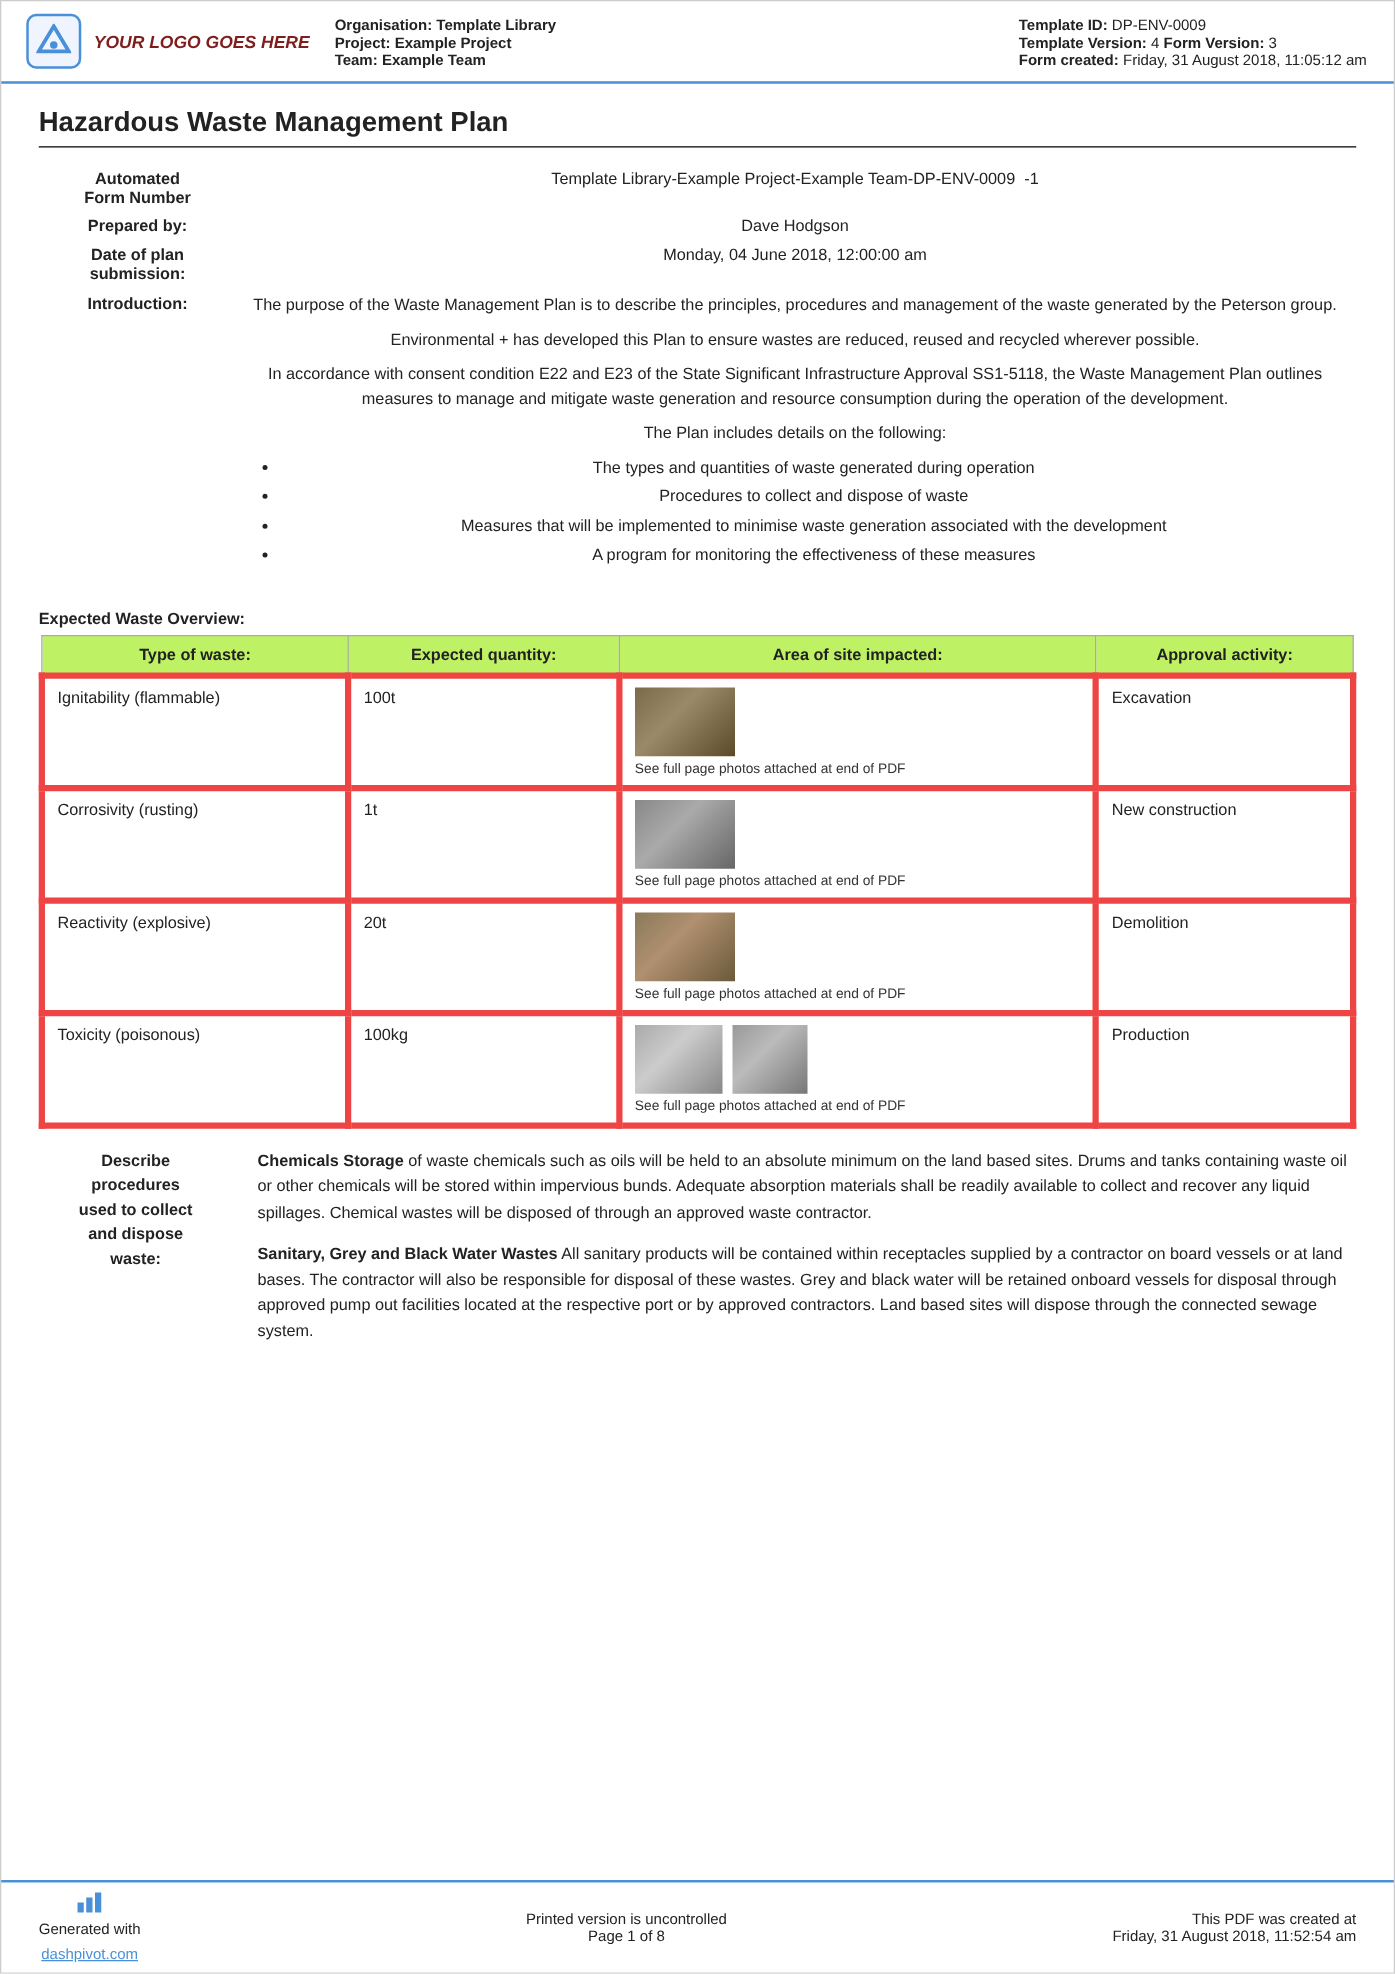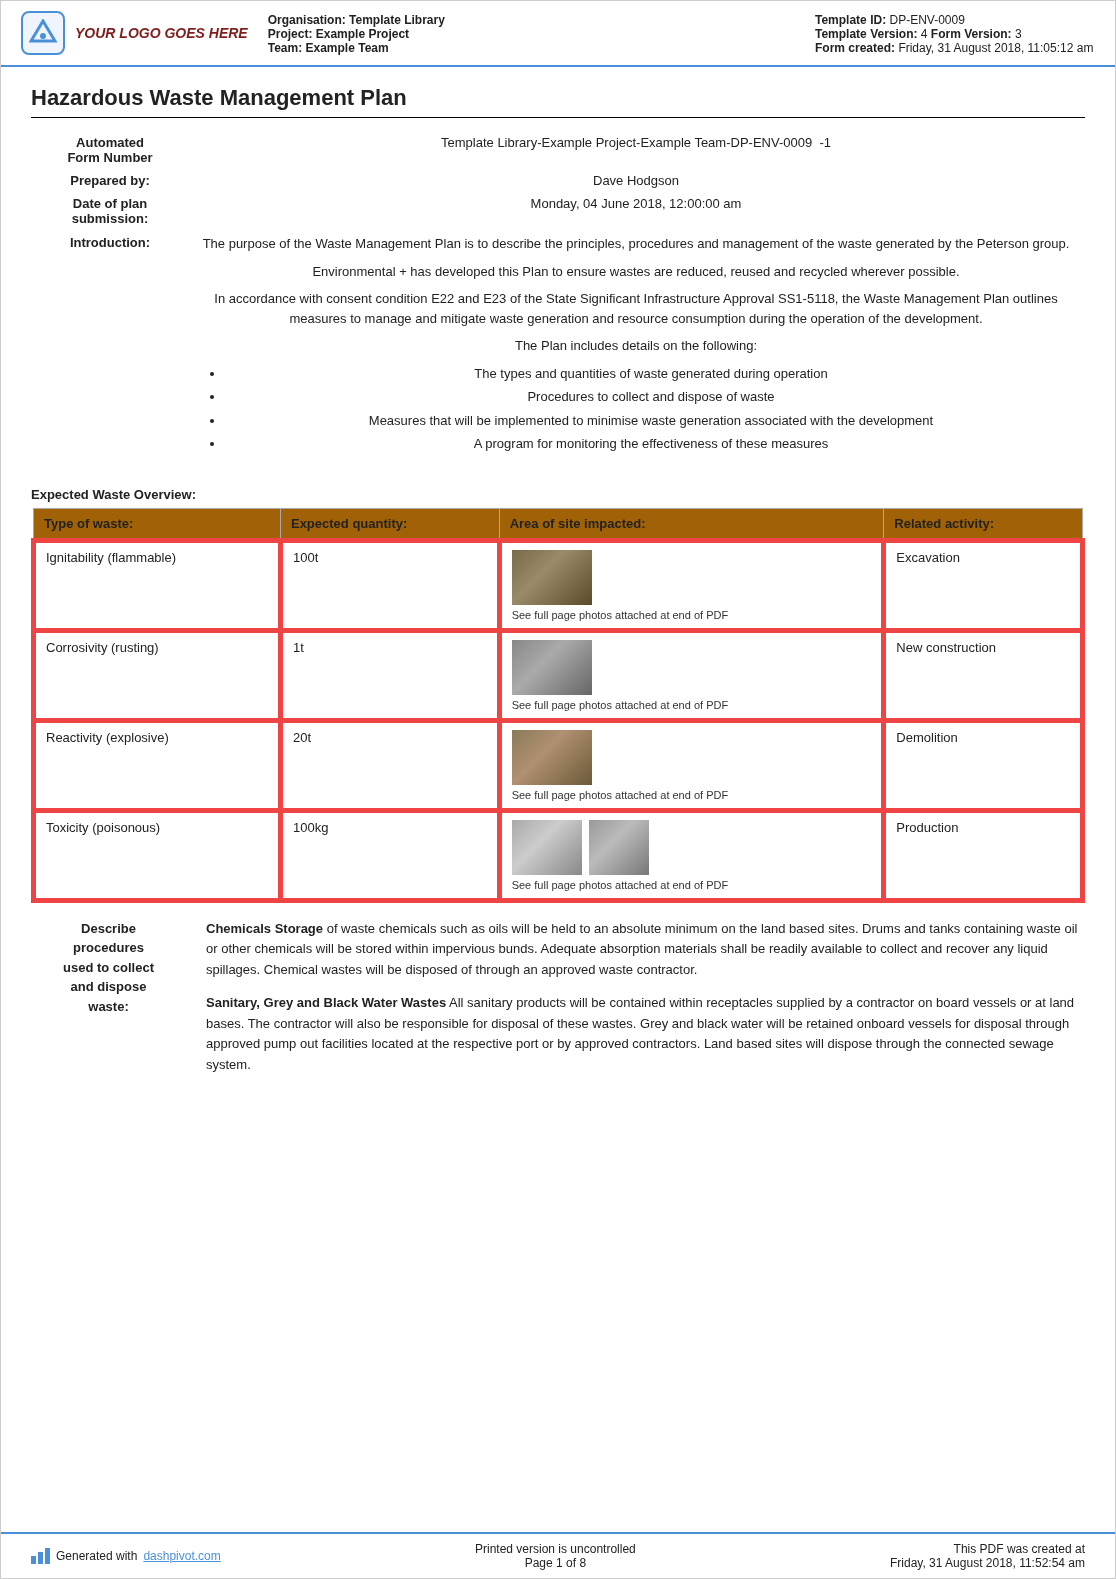--- a/index.html
+++ b/index.html
@@ -96,24 +96,24 @@
 
     
     .section-title { font-weight: bold; font-size: 13px; margin-bottom: 6px; }
     .waste-table {
       width: 100%;
       border-collapse: collapse;
       margin-bottom: 16px;
       font-size: 13px;
     }
     .waste-table th {
-      background: #a16207;
+      background: #bef264;
       border: 1px solid #aaa;
       padding: 7px 10px;
-      text-align: left;
+      text-align: center;
       font-weight: bold;
     }
     .waste-table td {
       border: 5px solid #ef4444;
       padding: 7px 10px;
       vertical-align: top;
     }
     .waste-table td.img-cell {
       vertical-align: top;
     }
@@ -171,20 +171,21 @@
       padding: 8px 30px;
       display: flex;
       justify-content: space-between;
       align-items: center;
       font-size: 12px;
     }
     .footer-left {
       display: flex;
       align-items: center;
       gap: 6px;
+      flex-direction: column;
     }
     .footer-logo {
       display: flex;
       align-items: flex-end;
       gap: 2px;
     }
     .footer-logo span {
       display: inline-block;
       background: #4a90d9;
       width: 5px;
@@ -280,21 +281,21 @@
     </tbody>
       </table>
 
     <div class="section-title">Expected Waste Overview:</div>
     <table class="waste-table">
       <thead>
         <tr>
           <th>Type of waste:</th>
           <th>Expected quantity:</th>
           <th>Area of site impacted:</th>
-          <th>Related activity:</th>
+          <th>Approval activity:</th>
         </tr>
       </thead>
       <tbody>
 
         <tr>
           <td>Ignitability (flammable)</td>
           <td>100t</td>
           <td class="img-cell">
             <div class="img-placeholder excavation"></div>
             <span class="img-caption">See full page photos attached at end of PDF</span>

